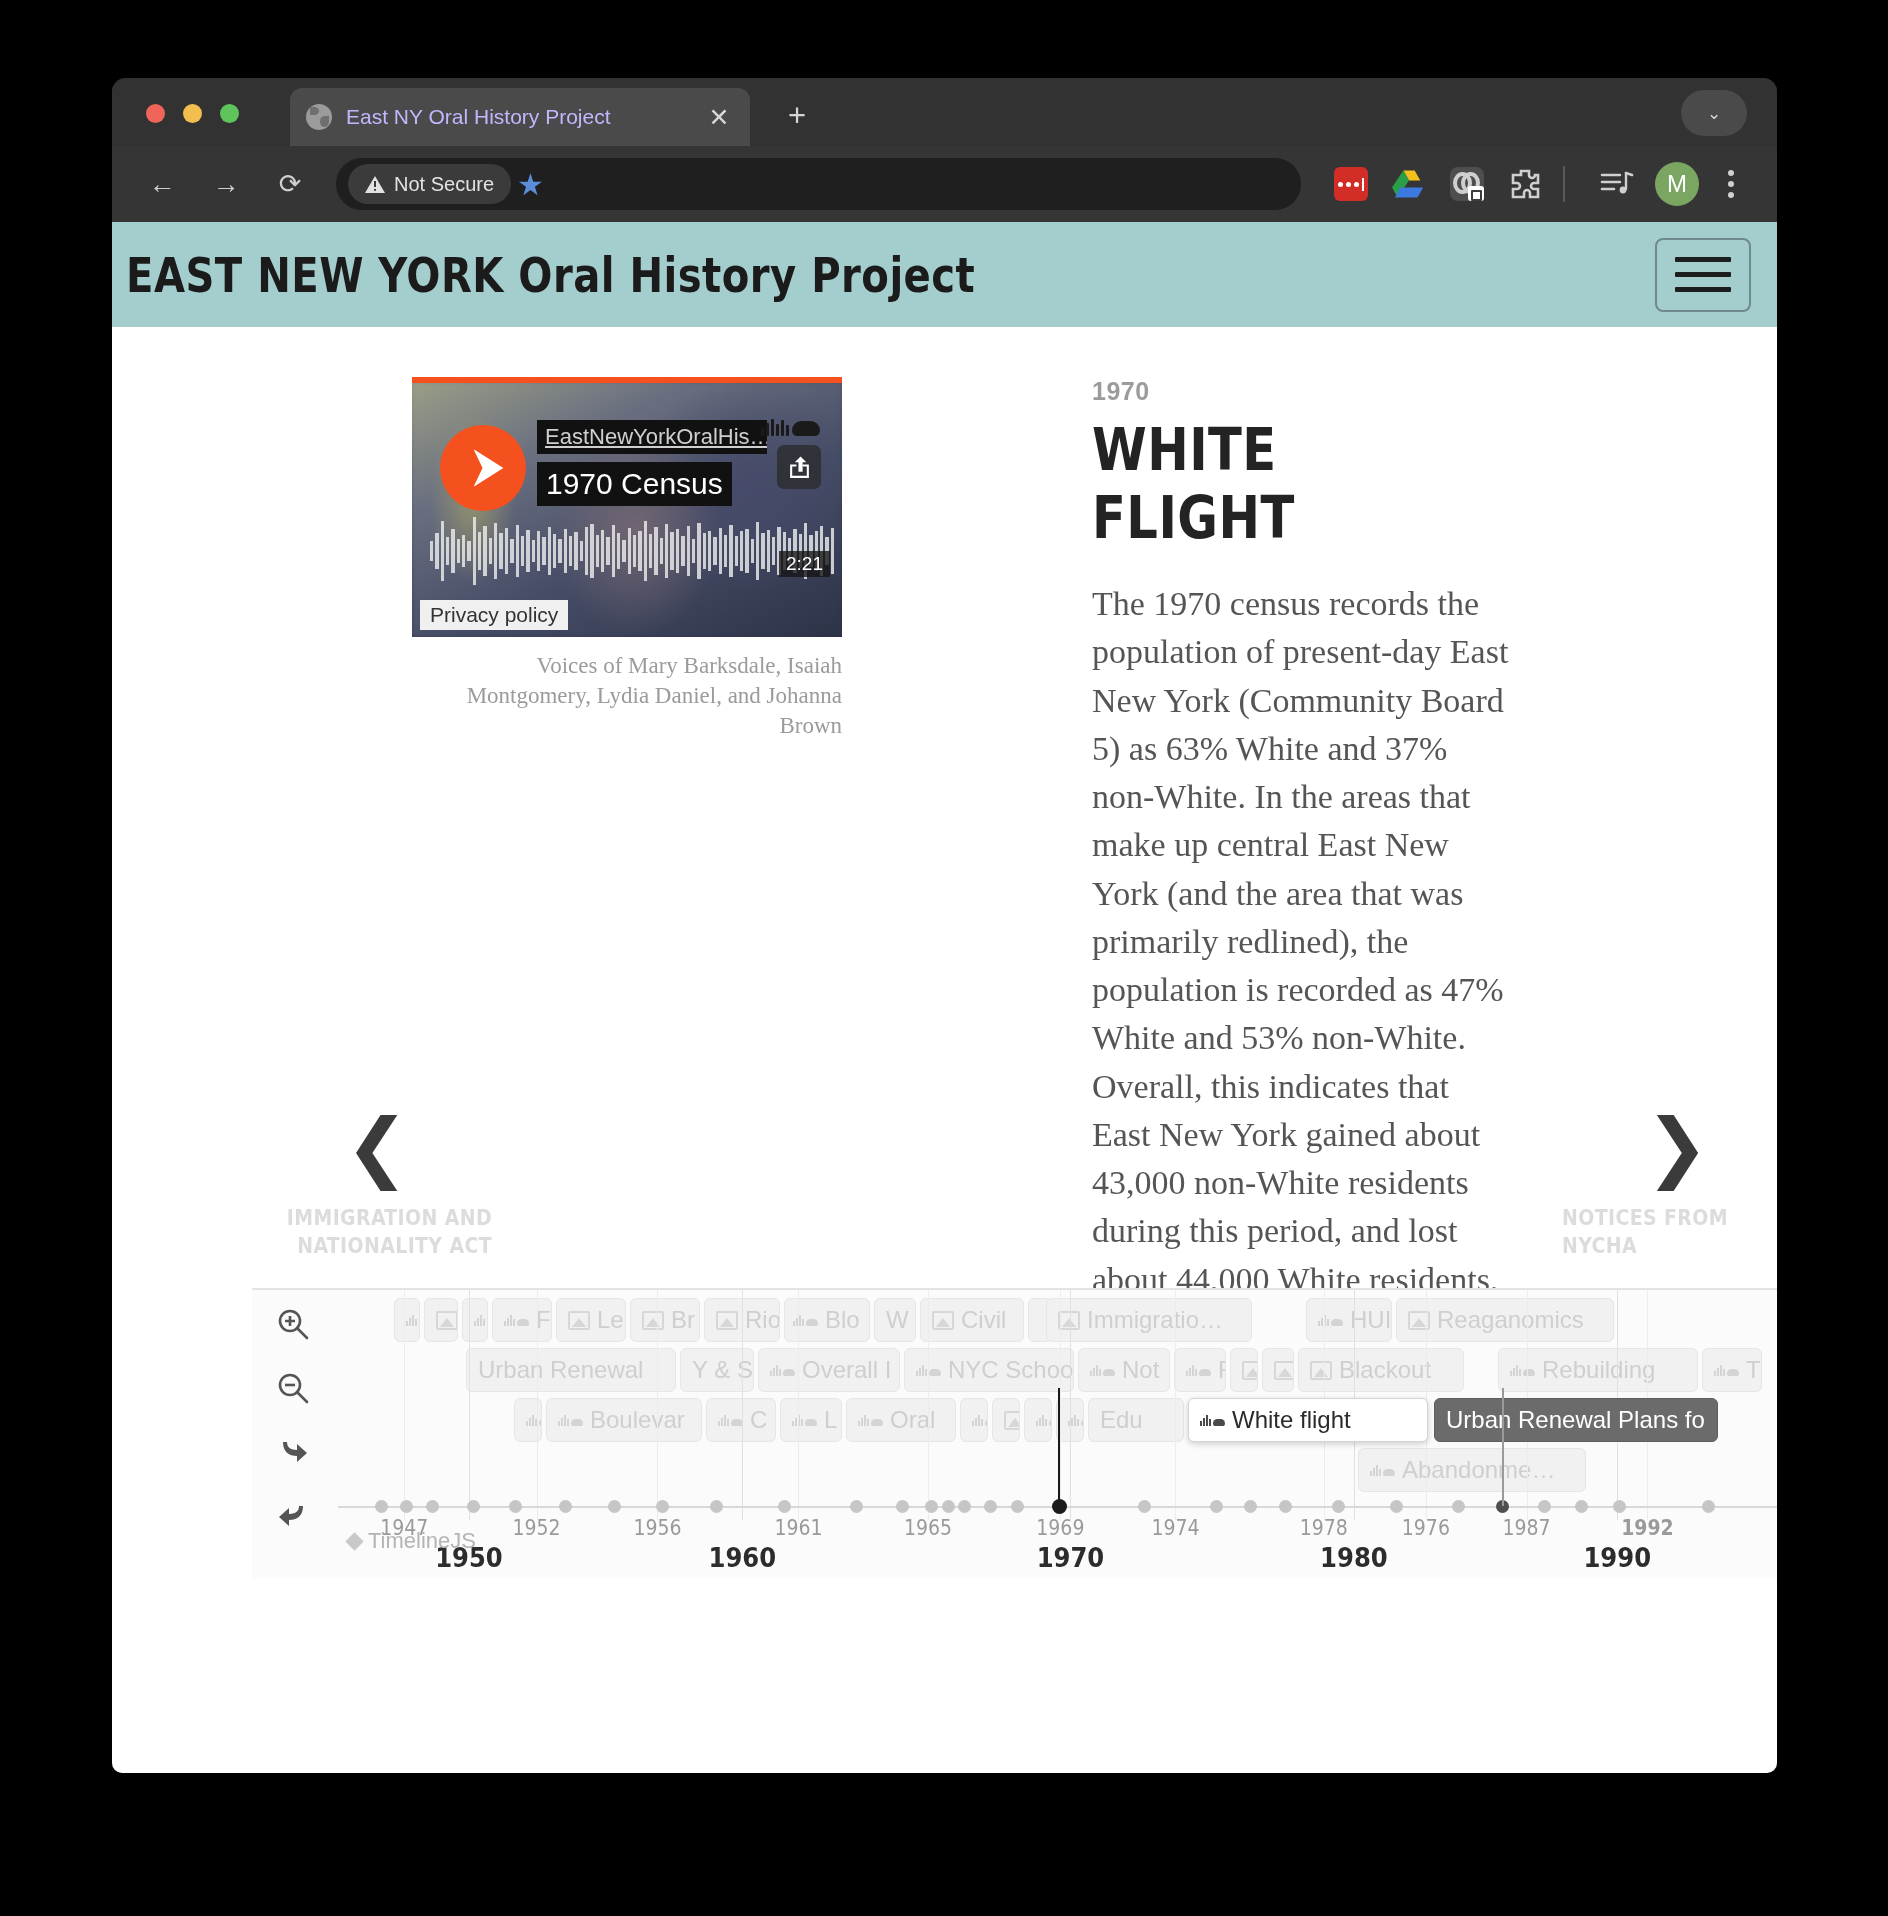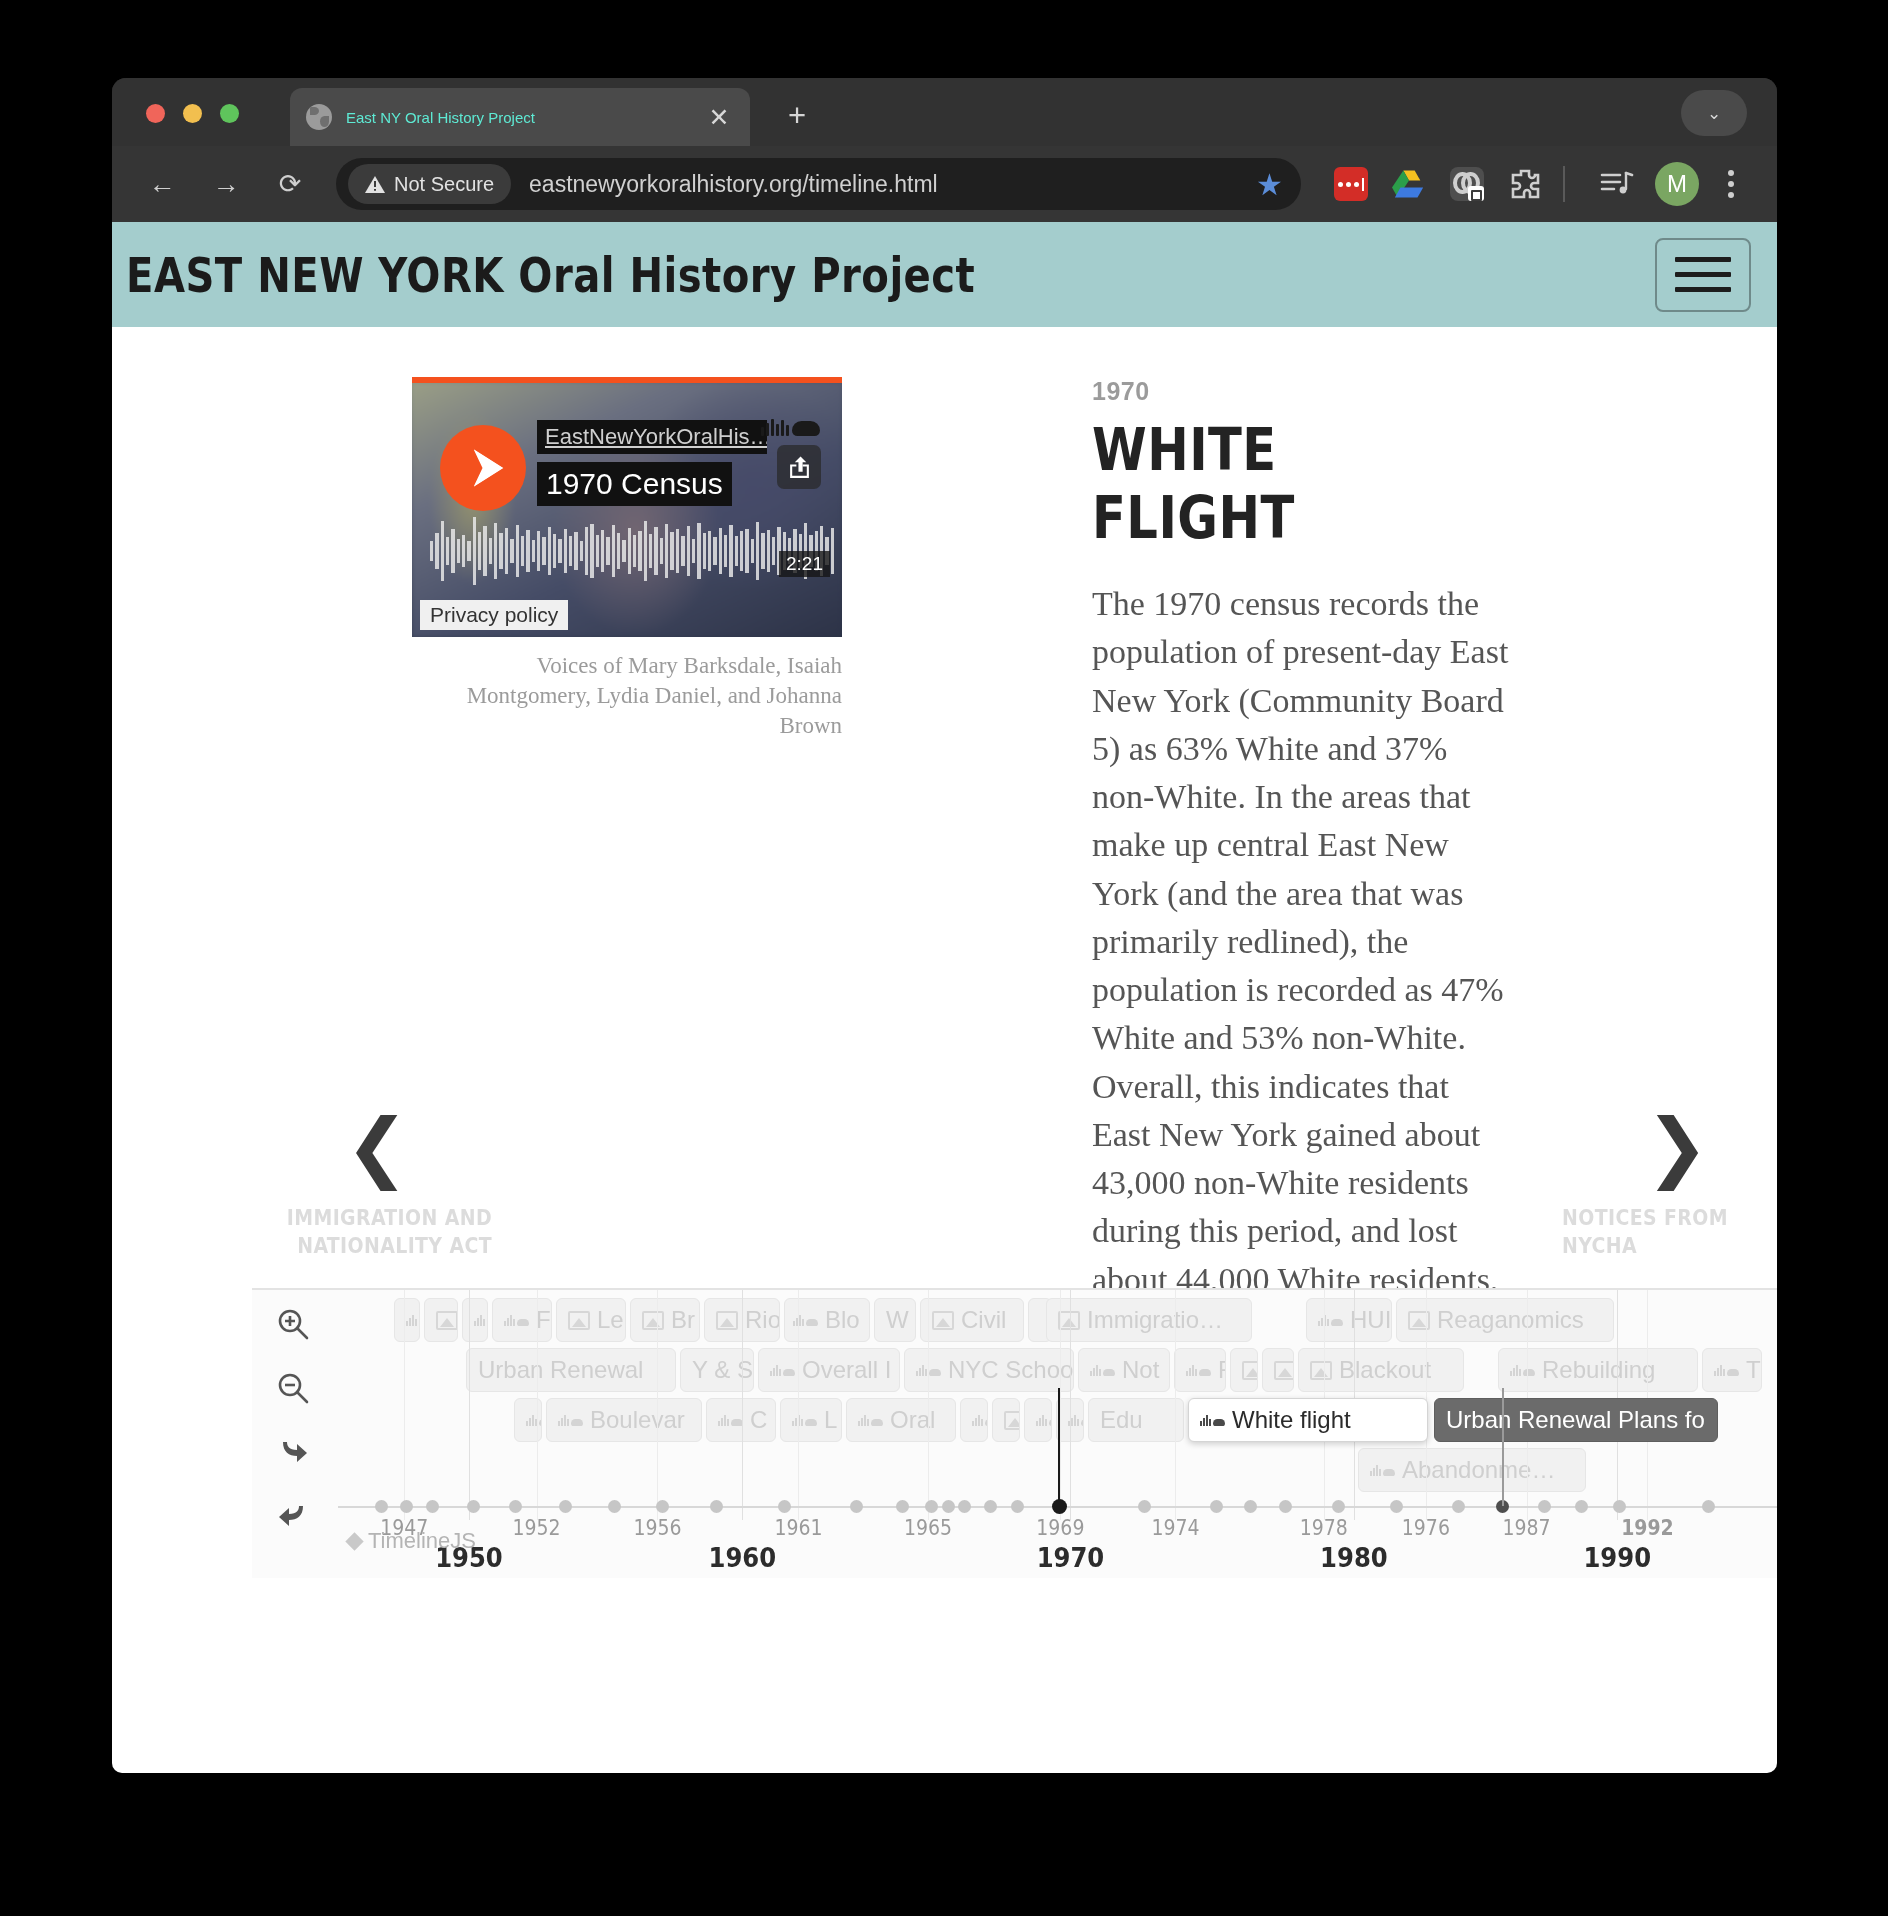--- a/index.html
+++ b/index.html
@@ -58,21 +58,21 @@
     width: 9px; height: 8px; background: #6f6f6f;
     border-radius: 0 50% 50% 0;
   }
   .tab-favicon::after {
     content: "";
     position: absolute; left: 14px; top: 12px;
     width: 9px; height: 11px; background: #6f6f6f;
     border-radius: 50% 0 50% 50%;
   }
   .tab-title {
-    color: #5eead4; font-size: 15px; white-space: nowrap;
+    color: #c4b5fd; font-size: 21px; white-space: nowrap;
     overflow: hidden; flex: 1 1 auto;
   }
   .tab-close {
     color: #d8d8d8; font-size: 25px; line-height: 1;
     width: 30px; text-align: center; cursor: pointer;
     flex: 0 0 auto;
   }
   .newtab {
     position: absolute; left: 668px; top: 22px;
     color: #d5d5d5; font-size: 31px; line-height: 1;
@@ -471,21 +471,20 @@
   <div class="toolbar">
     <div class="nav-btn">←</div>
     <div class="nav-btn">→</div>
     <div class="nav-btn">⟳</div>
 
     <div class="omnibox">
       <div class="not-secure">
         <span class="warn-tri"></span>
         <span>Not Secure</span>
       </div>
-      <span class="url">eastnewyorkoralhistory.org/timeline.html</span>
       <span class="star">★</span>
     </div>
 
     <div class="ext">
       <span class="ext-lastpass">
         <i class="lp-d"></i>
           <i class="lp-d"></i>
           <i class="lp-d"></i>
           <i class="lp-bar"></i>
       </span>

